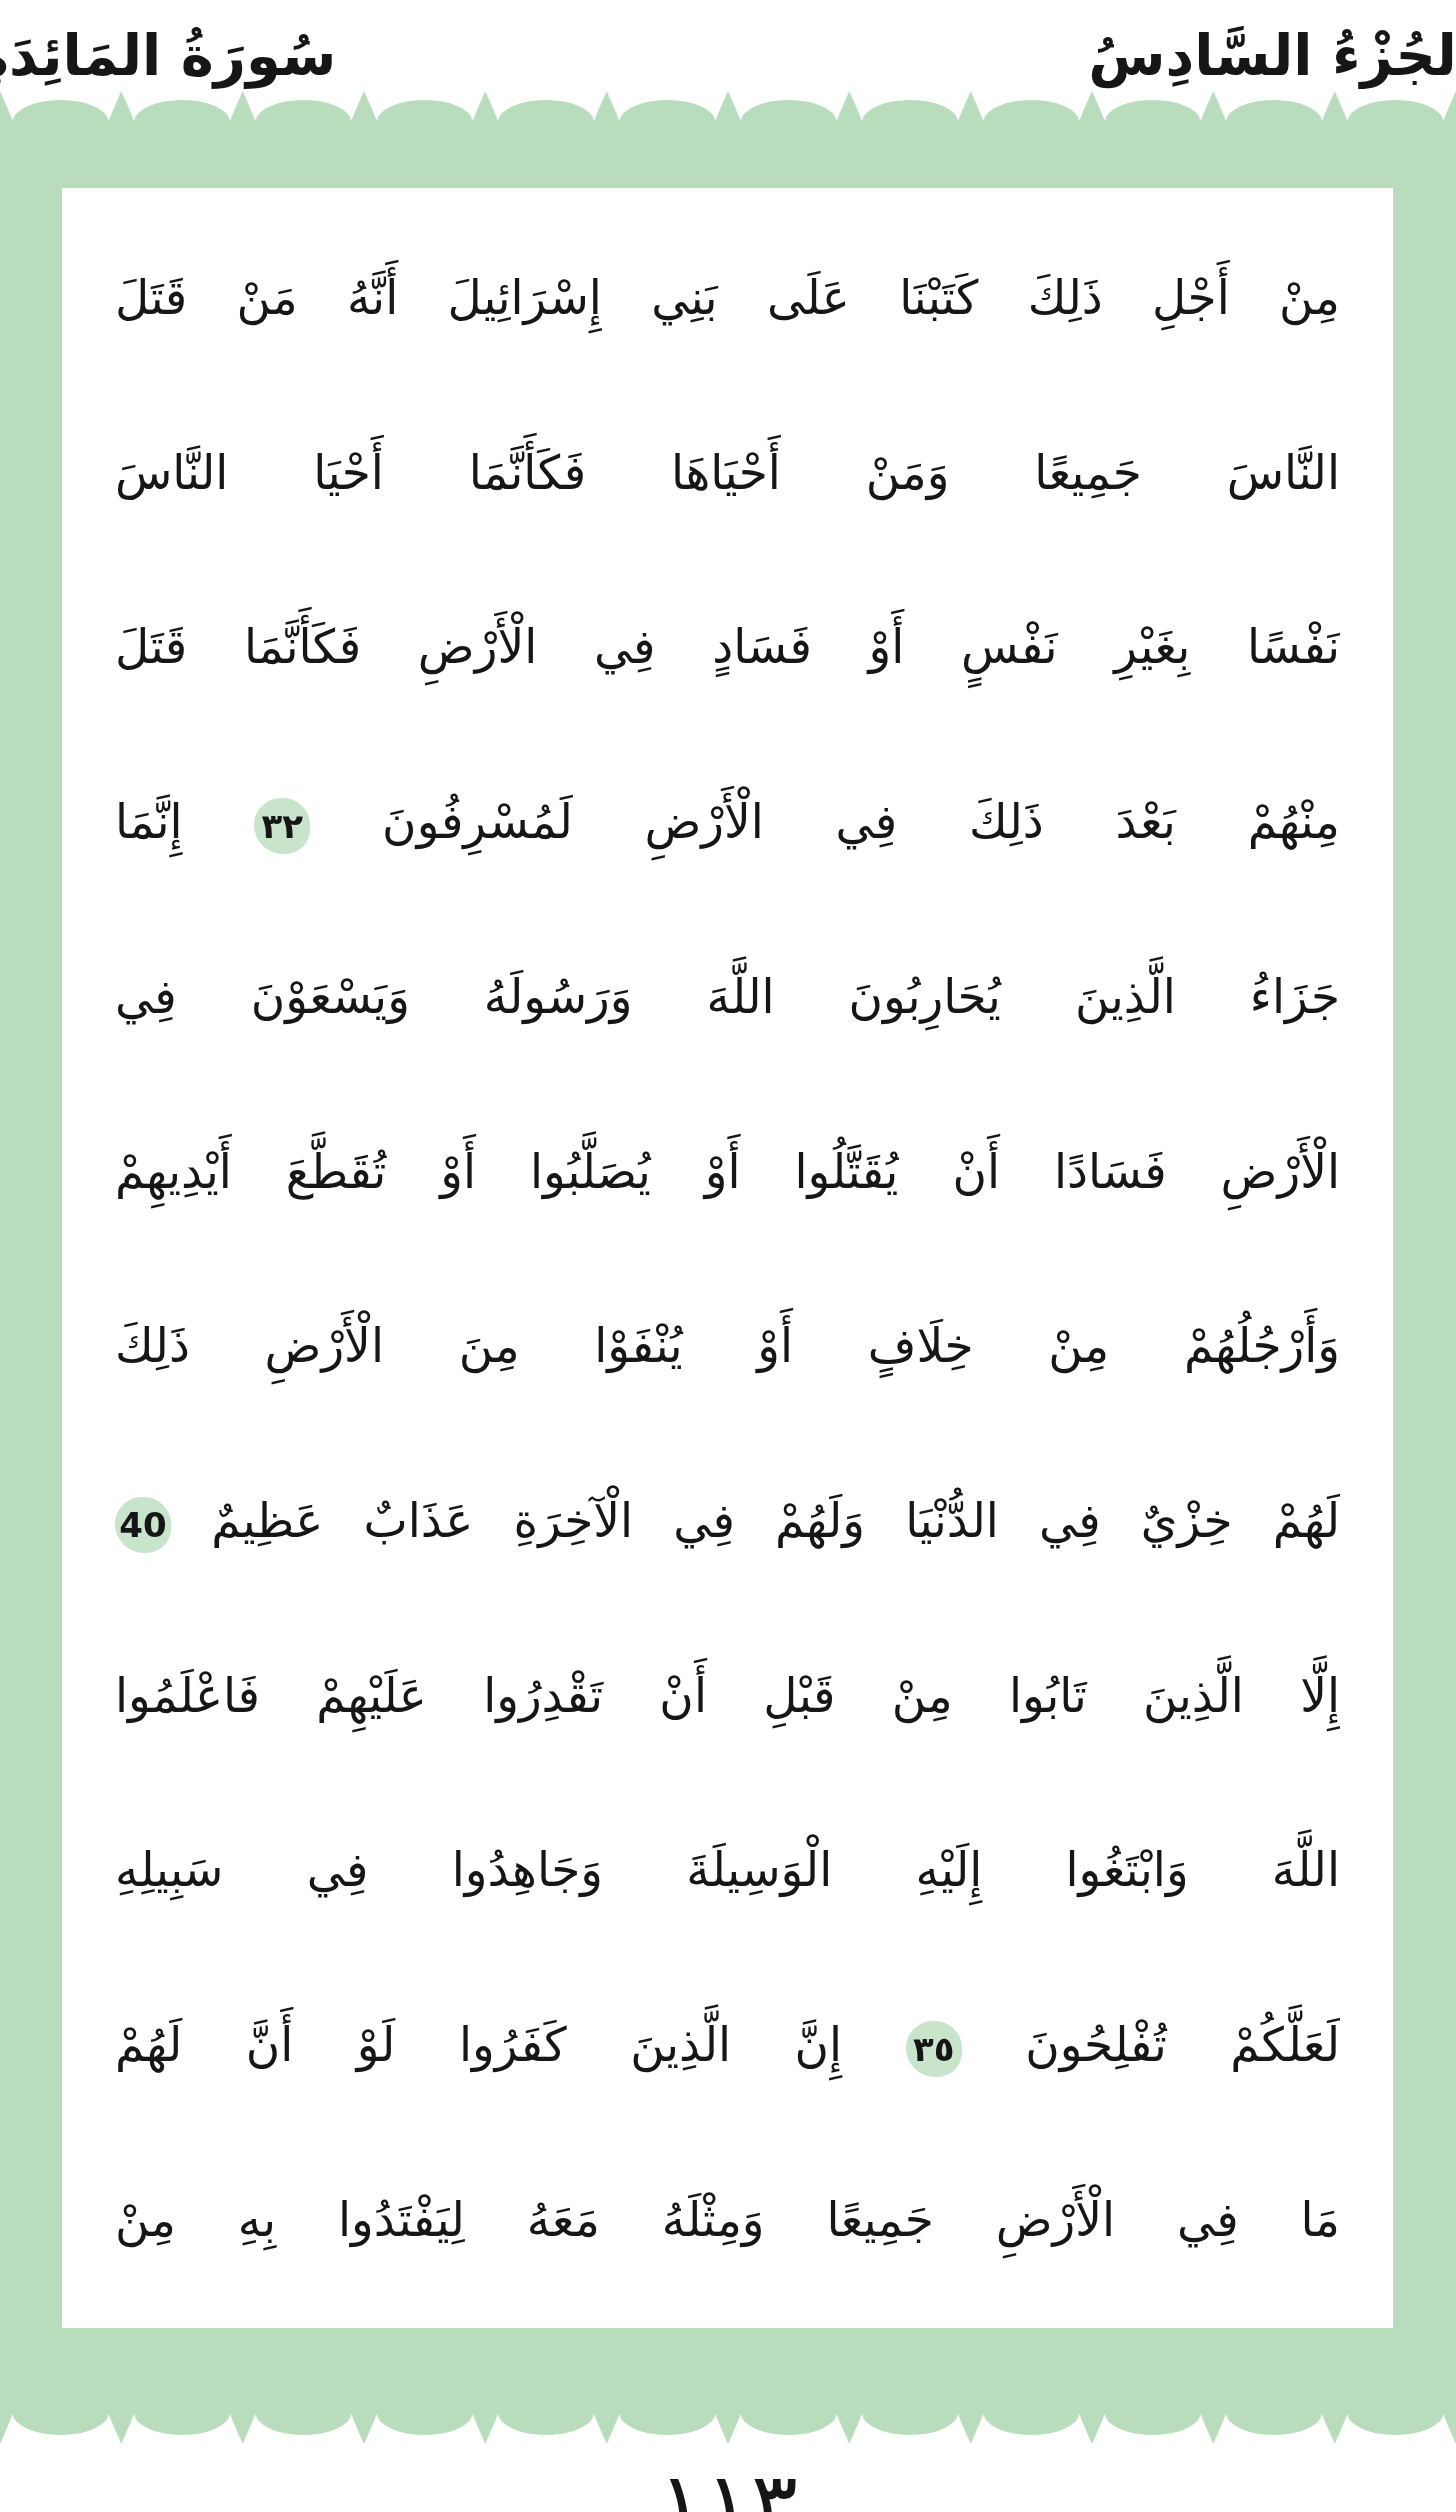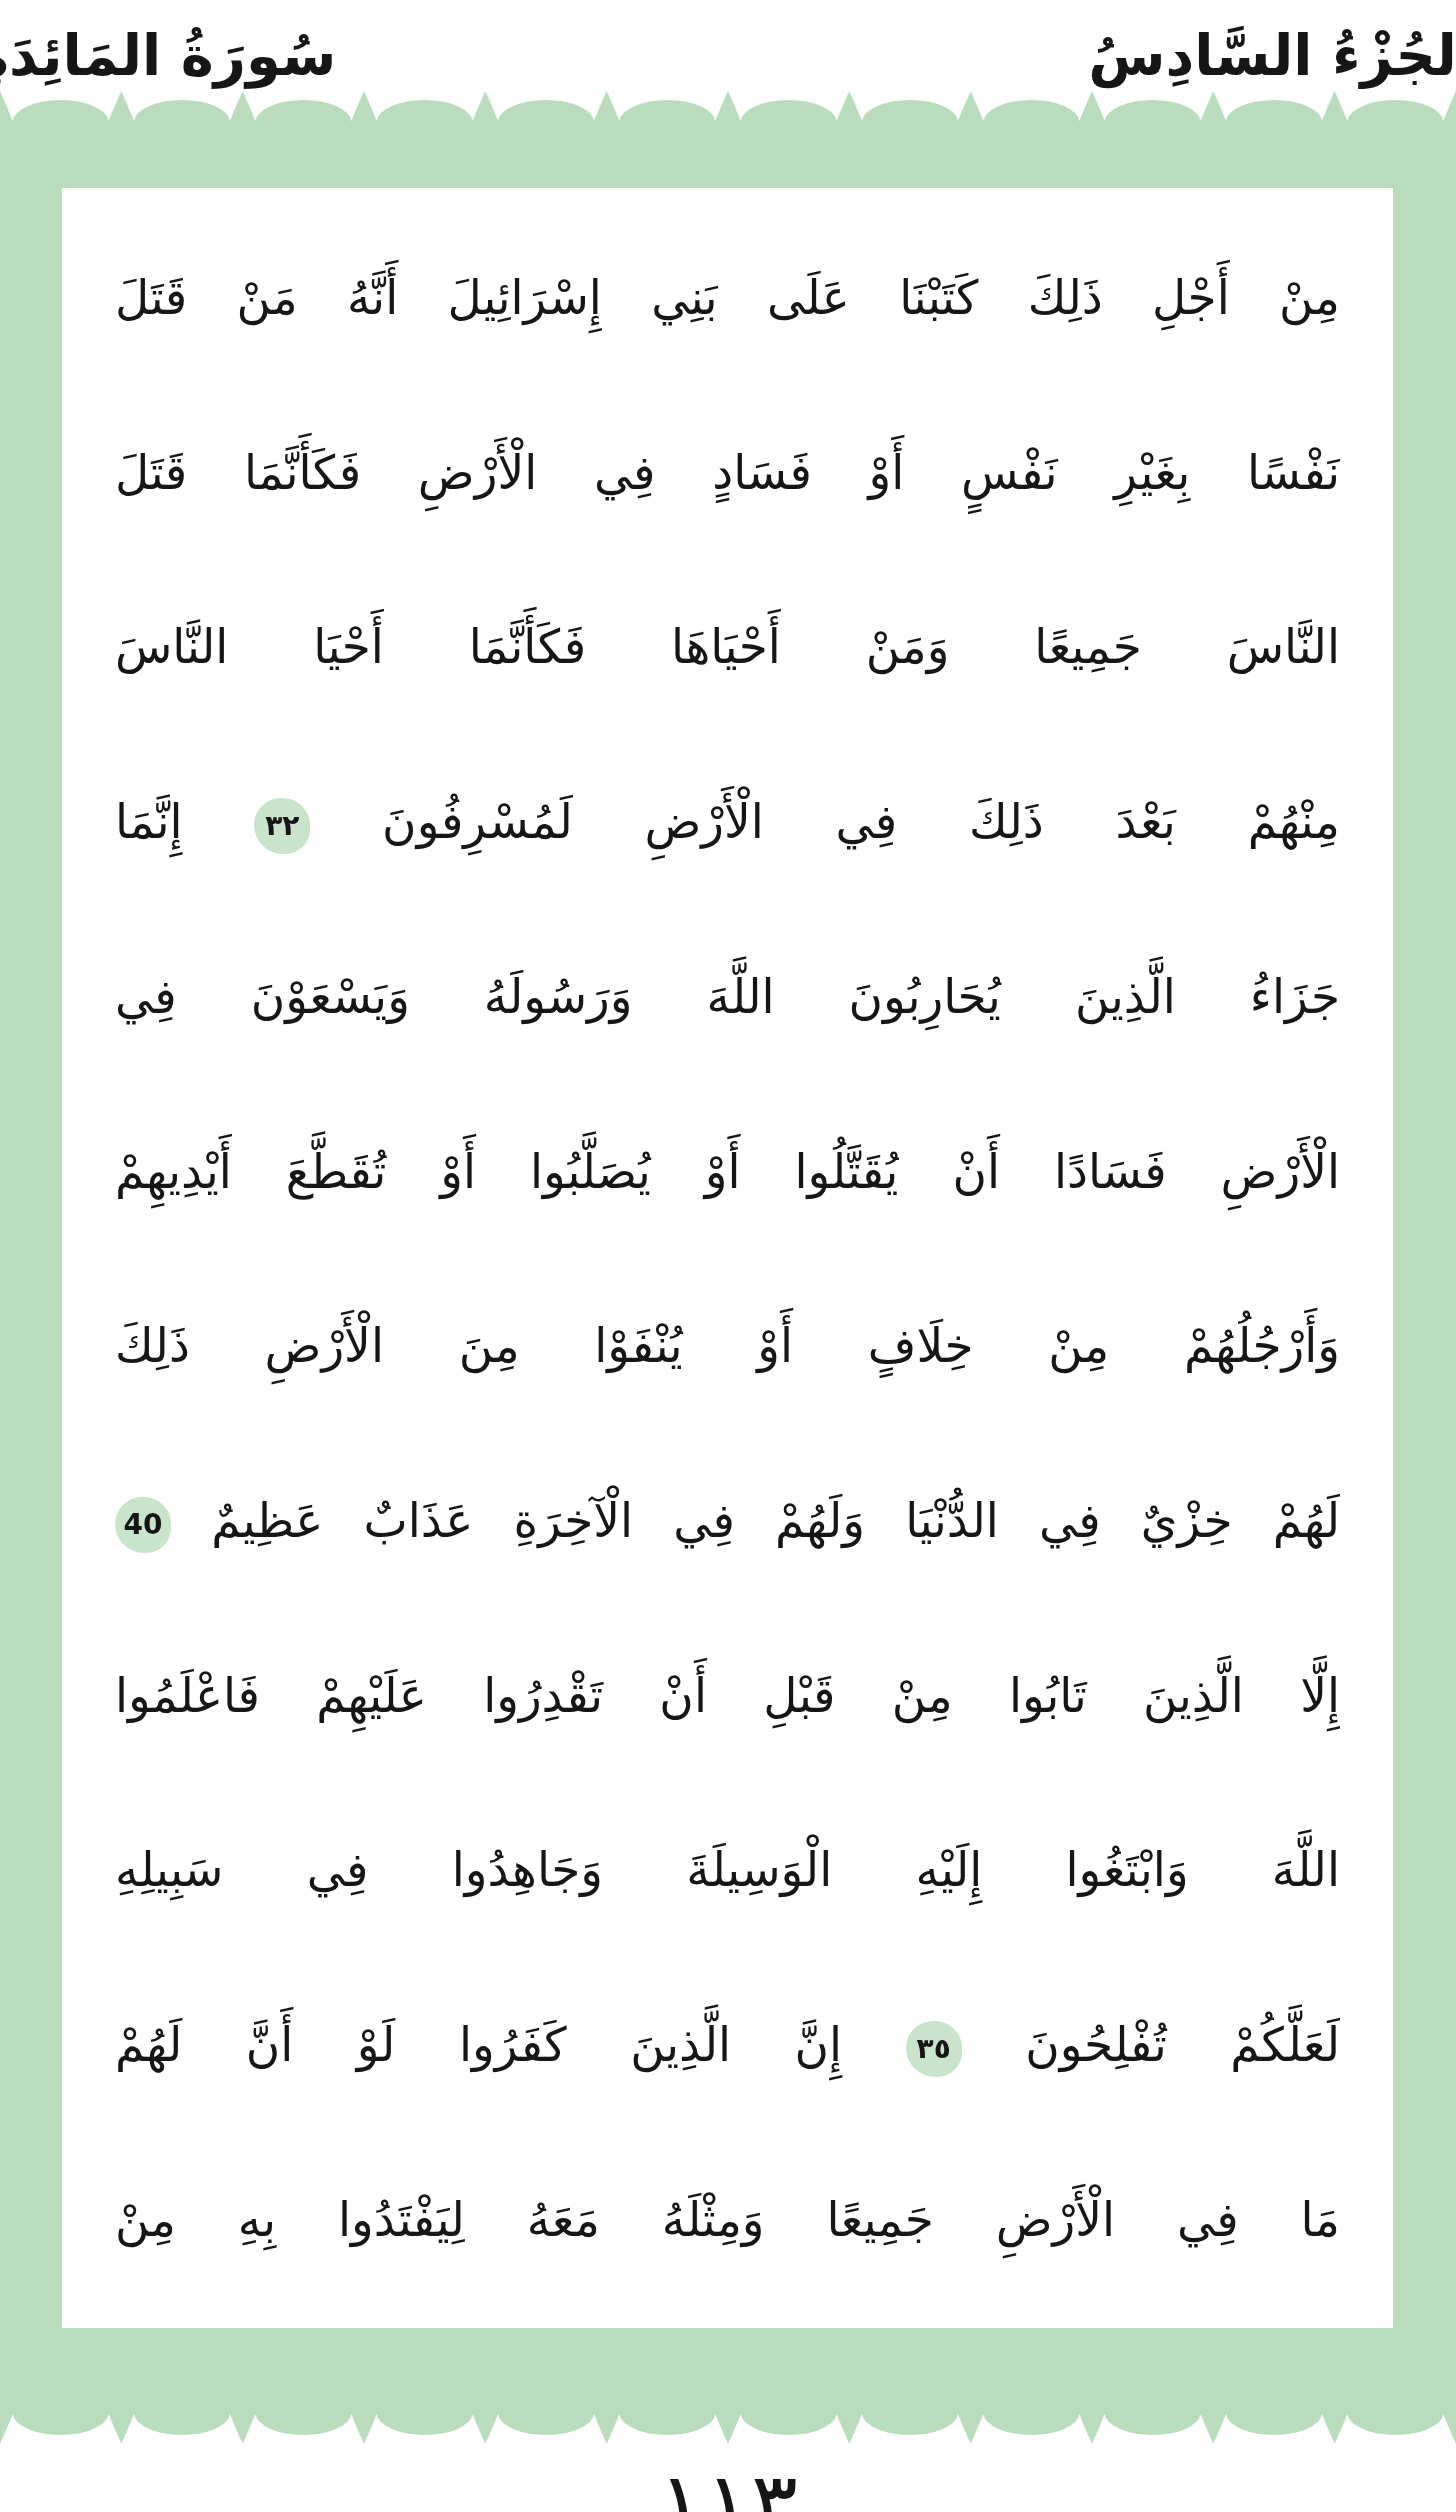--- a/index.html
+++ b/index.html
@@ -71,21 +71,21 @@
   }
   .vmark {
     display: inline-block;
     width: 56px; height: 56px;
     line-height: 56px;
     border-radius: 50% 50% 46% 54%;
     background: var(--marker-green, #c8e5cb);
     text-align: center;
     text-align-last: center;
     -moz-text-align-last: center;
-    font-size: 28px;
+    font-size: 34px;
     font-weight: bold;
     vertical-align: middle;
     color: var(--ink, #161616);
   }
 
   
   .page-number {
     position: absolute;
     left: 0; top: 2450px;
     width: 1456px;
@@ -121,22 +121,22 @@
         <path class="scallop-fill" d="M 0,0 C 4,9 9,20 14,33 A 52.7,24 0 0 1 119.33,33 C 124.33,20 129.33,9 133.33,0 L 133.33,46 L 0,46 Z"></path>
       </pattern>
     </defs>
     <rect width="1600" height="46" fill="url(#sc-bottom)"></rect>
   </svg>
 
   <div class="page-box"></div>
 
   <div class="lines" id="lines">
       <div class="line"><span>مِنْ أَجْلِ ذَلِكَ كَتَبْنَا عَلَى بَنِي إِسْرَائِيلَ أَنَّهُ مَنْ قَتَلَ</span></div>
+      <div class="line"><span>النَّاسَ جَمِيعًا وَمَنْ أَحْيَاهَا فَكَأَنَّمَا أَحْيَا النَّاسَ</span></div>
       <div class="line"><span>نَفْسًا بِغَيْرِ نَفْسٍ أَوْ فَسَادٍ فِي الْأَرْضِ فَكَأَنَّمَا قَتَلَ</span></div>
-      <div class="line"><span>النَّاسَ جَمِيعًا وَمَنْ أَحْيَاهَا فَكَأَنَّمَا أَحْيَا النَّاسَ</span></div>
       <div class="line"><span>مِنْهُمْ بَعْدَ ذَلِكَ فِي الْأَرْضِ لَمُسْرِفُونَ</span> <span class="vmark">٣٢</span> <span>إِنَّمَا</span></div>
       <div class="line"><span>جَزَاءُ الَّذِينَ يُحَارِبُونَ اللَّهَ وَرَسُولَهُ وَيَسْعَوْنَ فِي</span></div>
       <div class="line"><span>الْأَرْضِ فَسَادًا أَنْ يُقَتَّلُوا أَوْ يُصَلَّبُوا أَوْ تُقَطَّعَ أَيْدِيهِمْ</span></div>
       <div class="line"><span>وَأَرْجُلُهُمْ مِنْ خِلَافٍ أَوْ يُنْفَوْا مِنَ الْأَرْضِ ذَلِكَ</span></div>
       <div class="line"><span>لَهُمْ خِزْيٌ فِي الدُّنْيَا وَلَهُمْ فِي الْآخِرَةِ عَذَابٌ عَظِيمٌ</span> <span class="vmark">40</span></div>
       <div class="line"><span>إِلَّا الَّذِينَ تَابُوا مِنْ قَبْلِ أَنْ تَقْدِرُوا عَلَيْهِمْ فَاعْلَمُوا</span></div>
       <div class="line"><span>اللَّهَ وَابْتَغُوا إِلَيْهِ الْوَسِيلَةَ وَجَاهِدُوا فِي سَبِيلِهِ</span></div>
       <div class="line"><span>لَعَلَّكُمْ تُفْلِحُونَ</span> <span class="vmark">٣٥</span> <span>إِنَّ الَّذِينَ كَفَرُوا لَوْ أَنَّ لَهُمْ</span></div>
       <div class="line"><span>مَا فِي الْأَرْضِ جَمِيعًا وَمِثْلَهُ مَعَهُ لِيَفْتَدُوا بِهِ مِنْ</span></div>
     </div>

